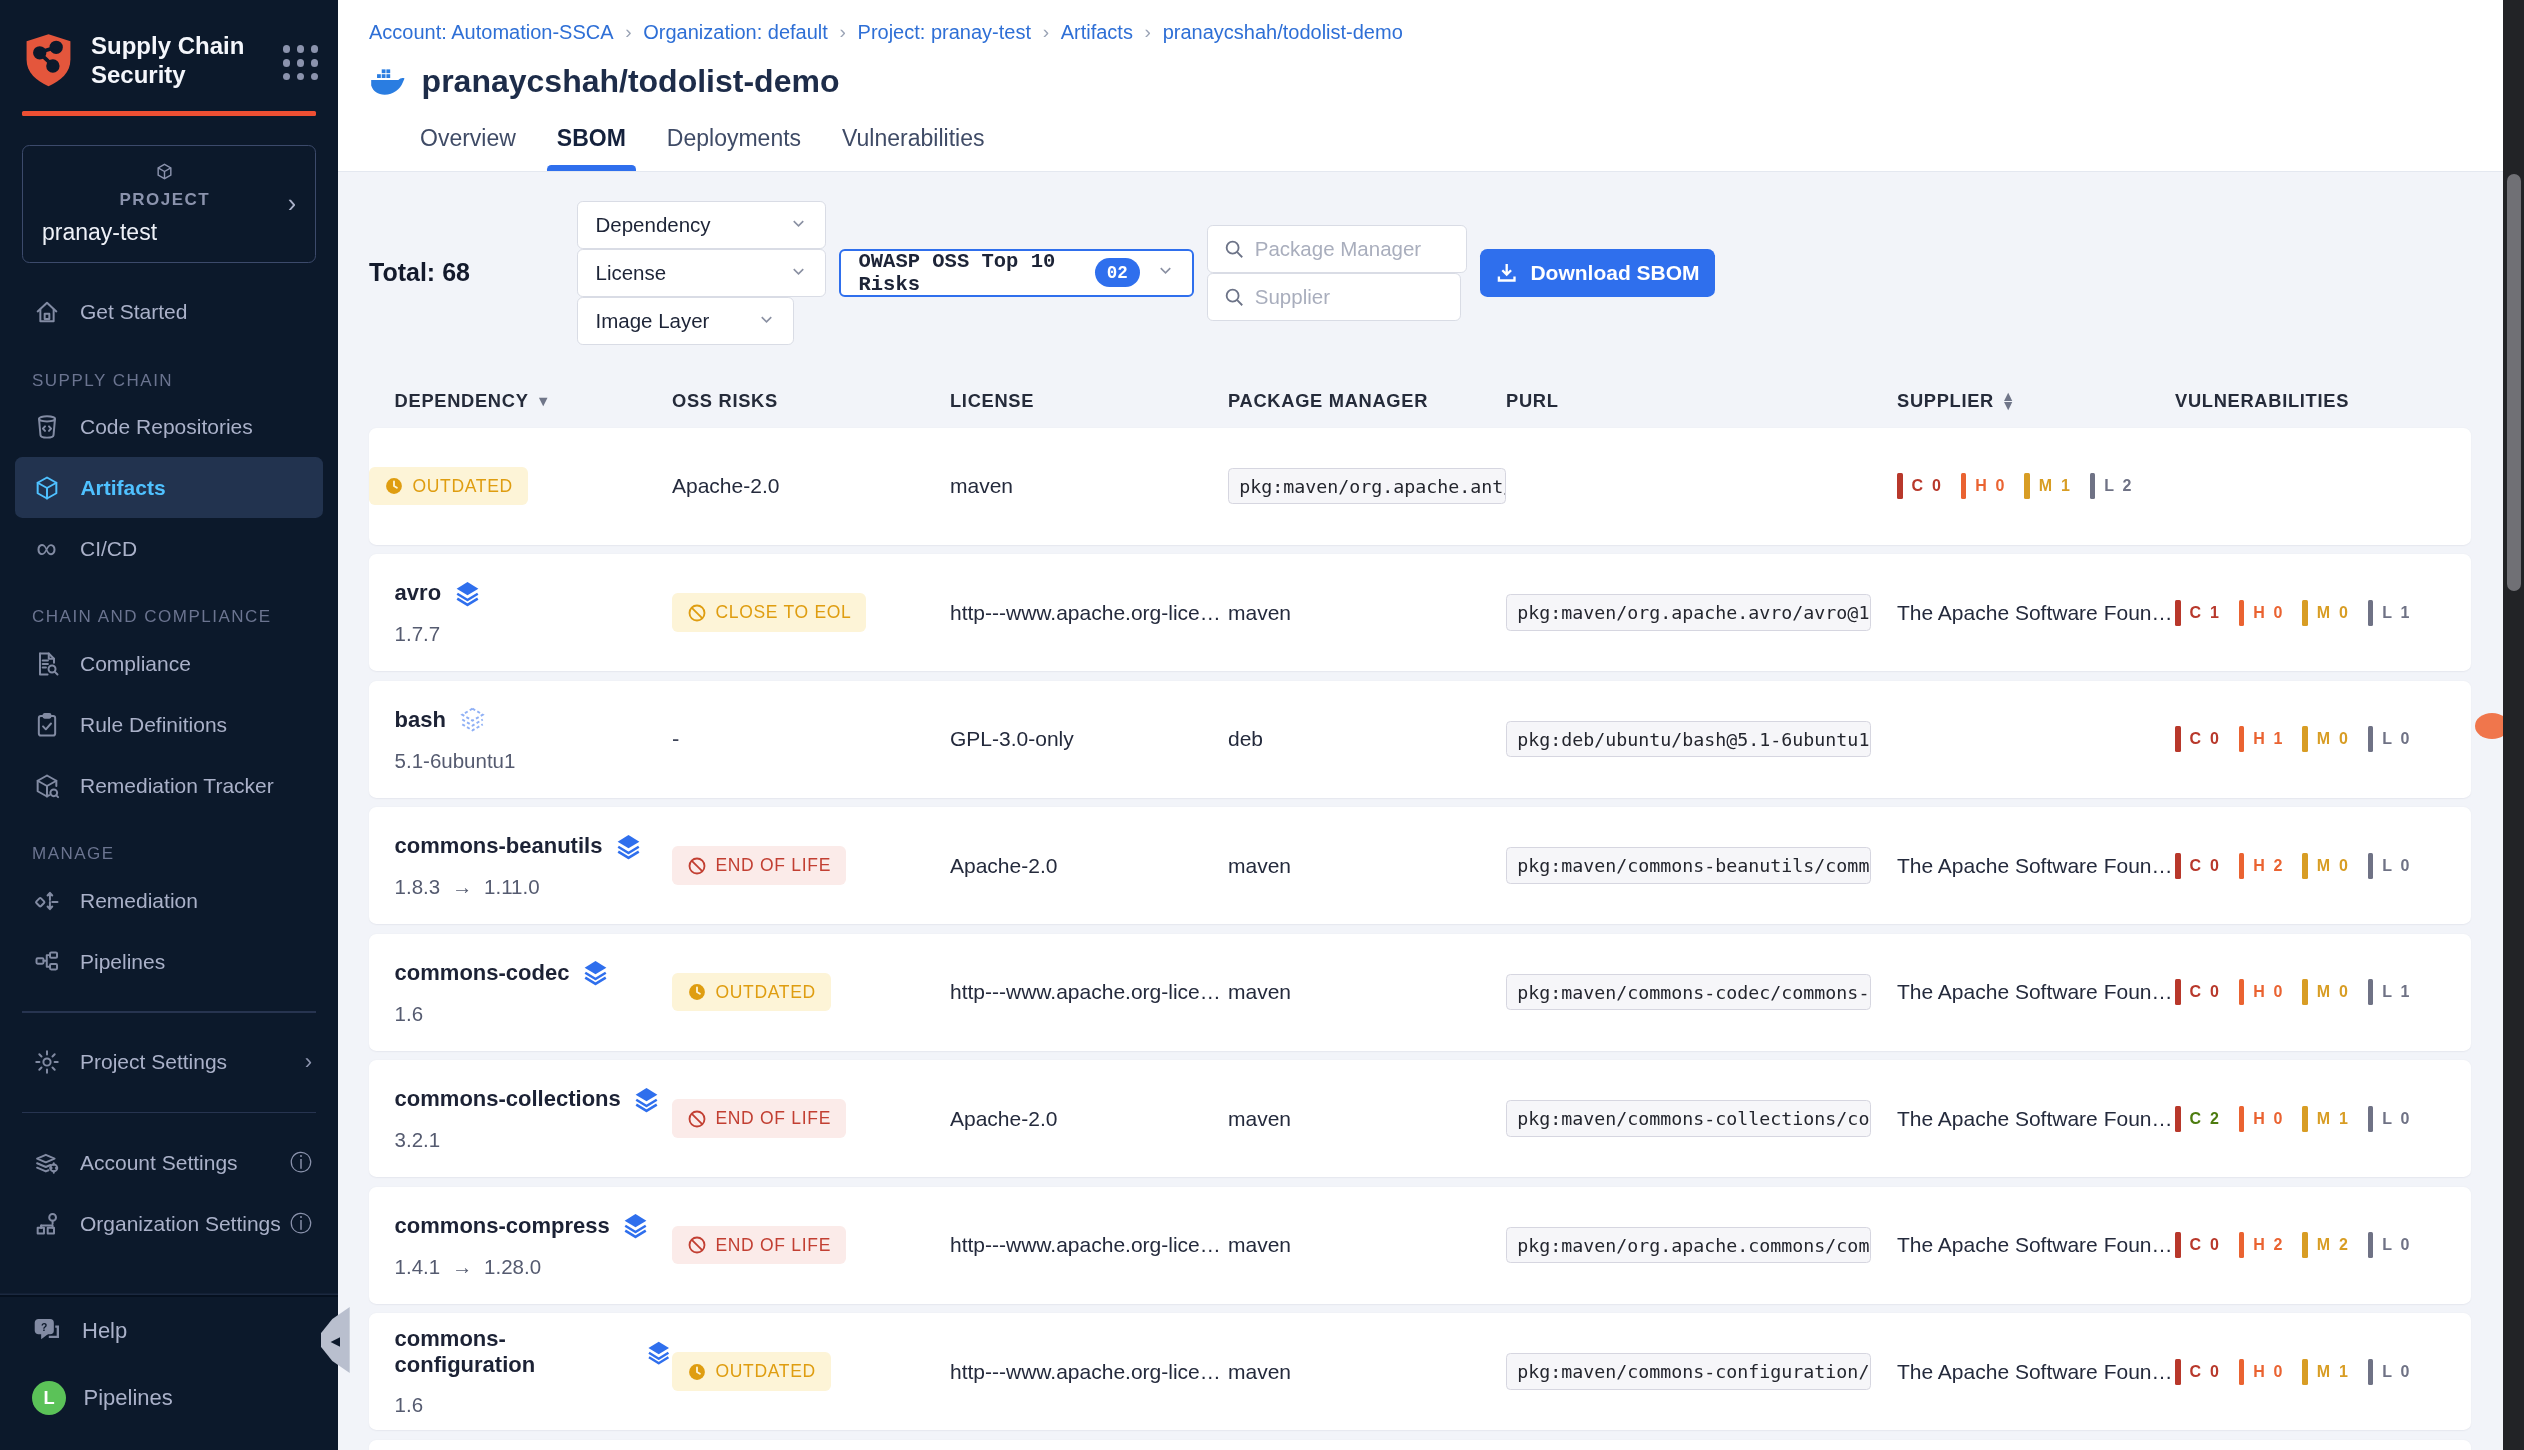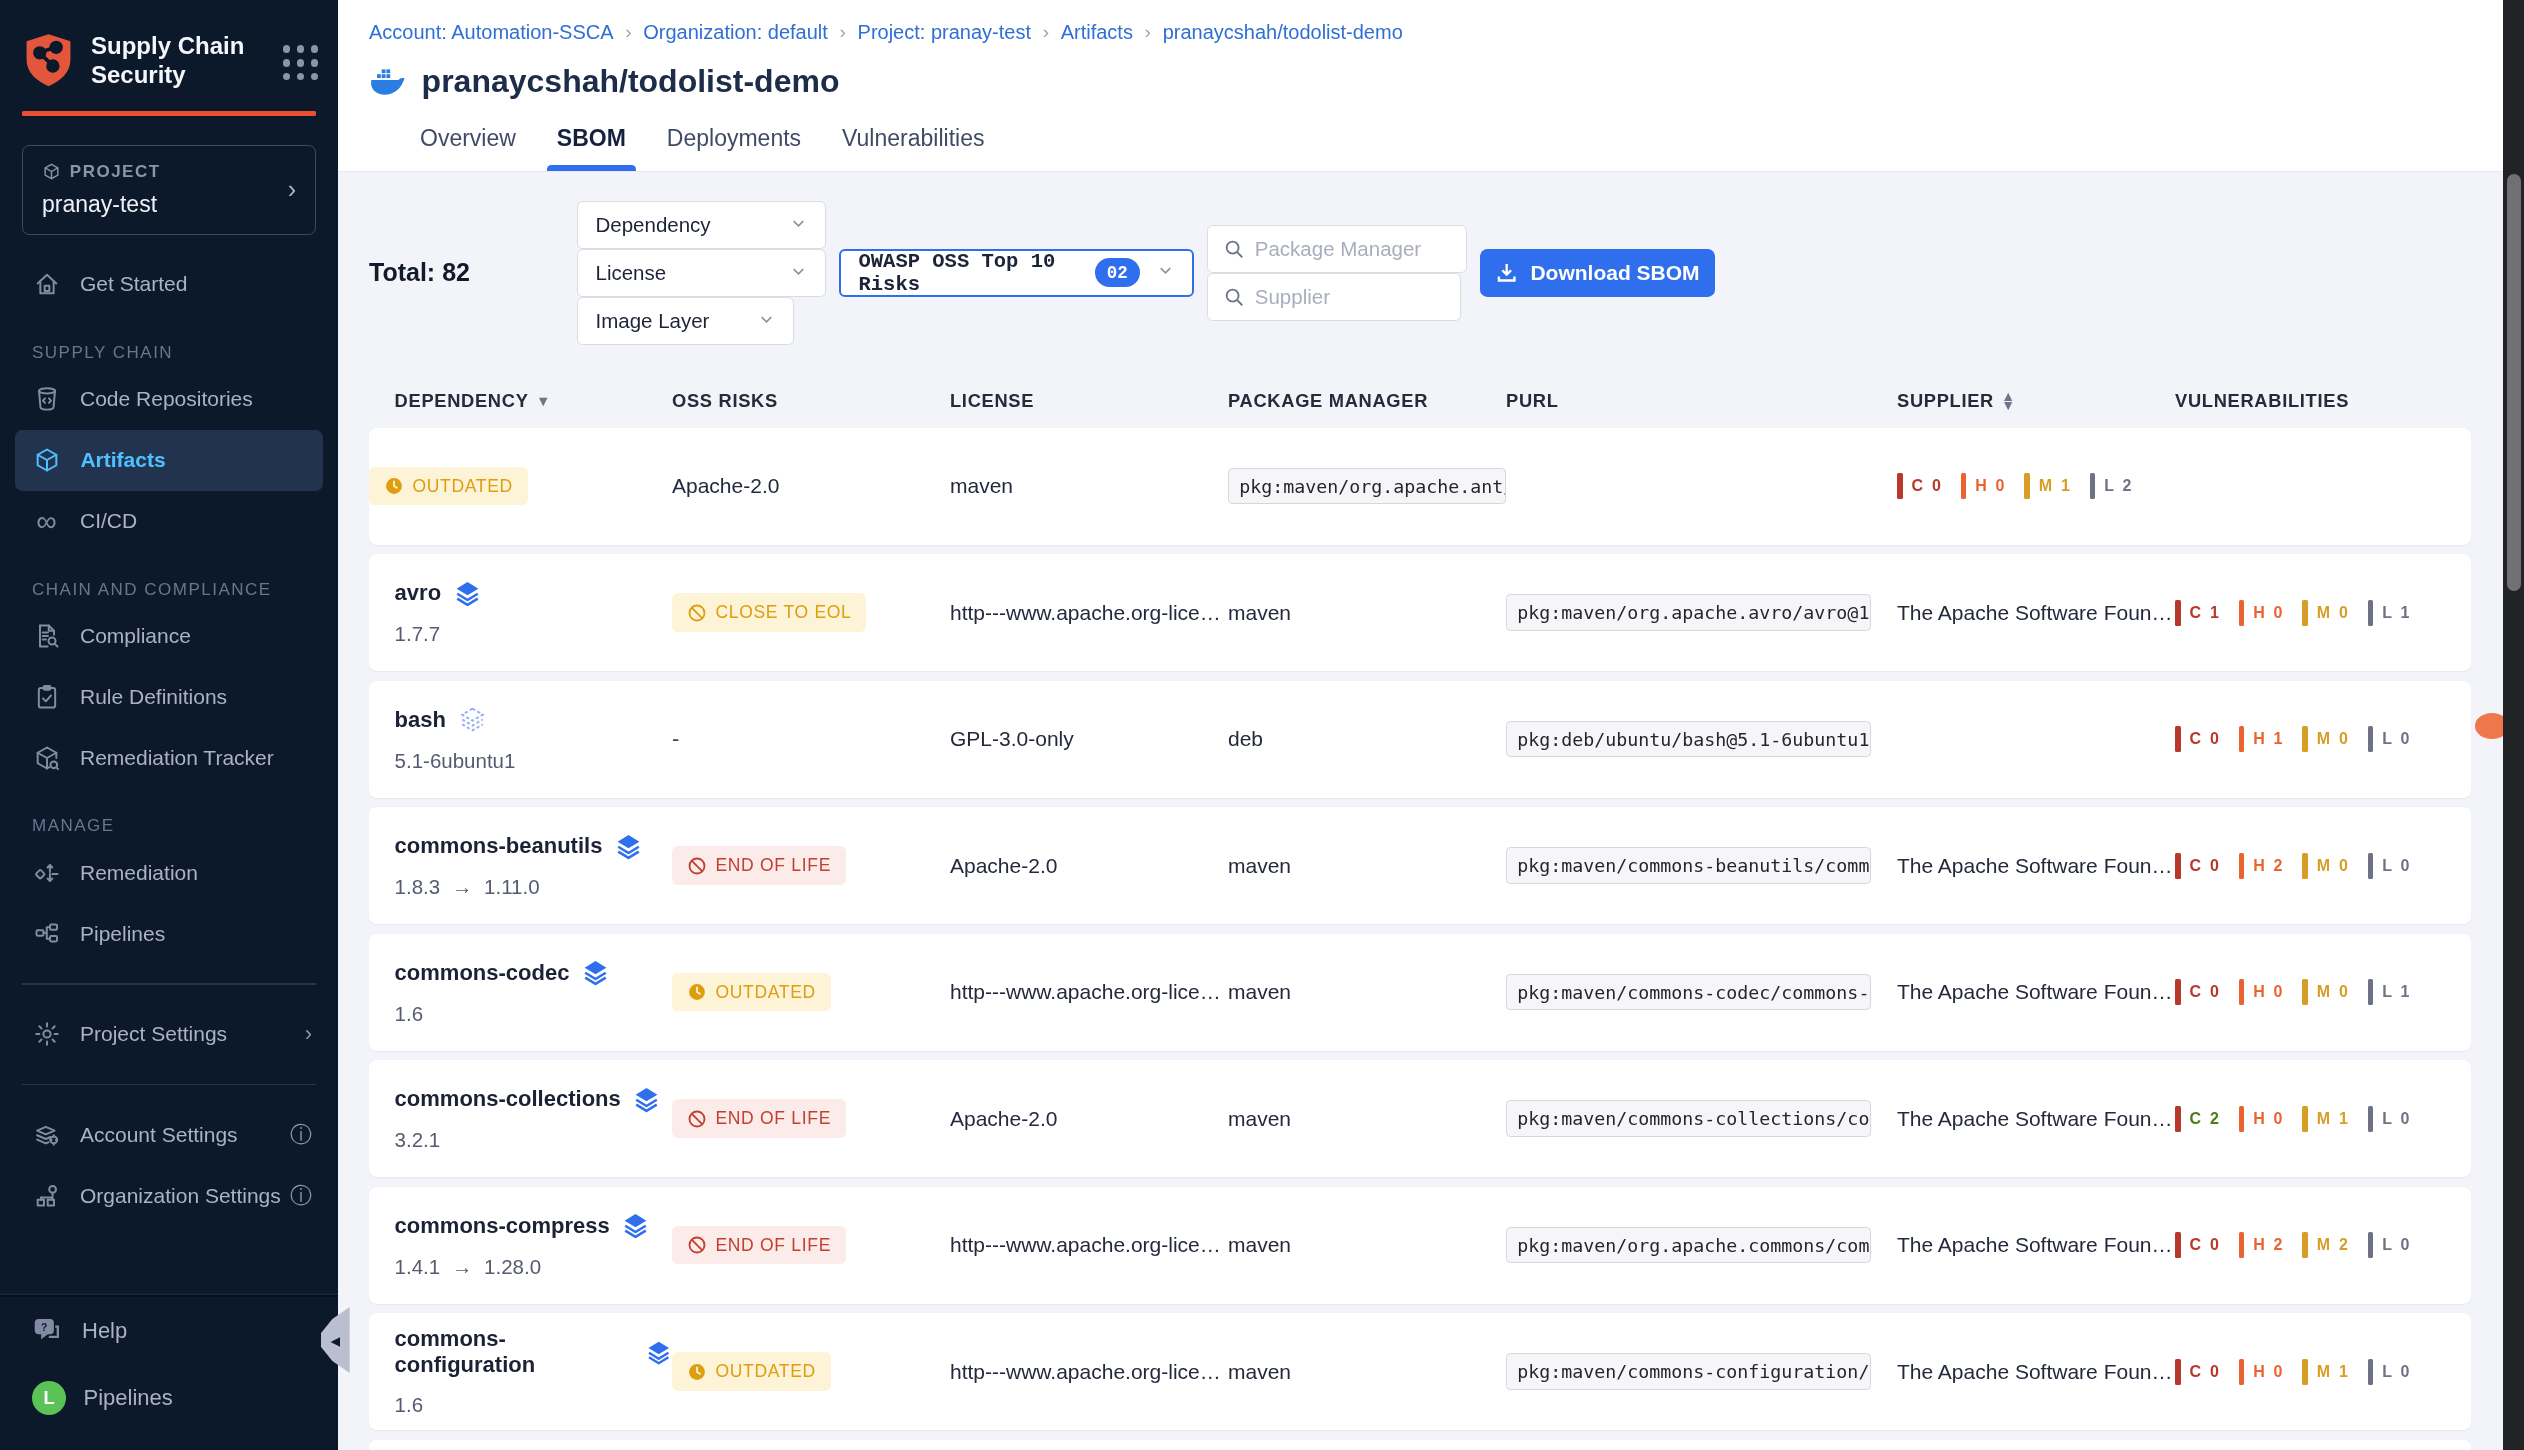--- a/index.html
+++ b/index.html
@@ -14,22 +14,22 @@
   .logo-shield { width:53px; height:57px; flex-shrink:0; }
   .app-title { color:#f4f6fb; font-size:24px; font-weight:bold; line-height:1.18; margin-left:16px; width:175px; }
   .grid-icon { margin-left:auto; width:39px; height:39px; display:grid; grid-template-columns:repeat(3,1fr);
                gap:6.6px; padding:4.4px; cursor:pointer; }
   .grid-icon i { width:7.3px; height:7.3px; border-radius:50%; background:#8b93ad; }
   .red-rule { height:5.1px; background:#ee4f33; margin:0 22px 0 22px; border-radius:1.5px; }
 
   .project-card { margin:29px 22px 0 22px; border:1.5px solid #3c4a6b; border-radius:7.3px;
                   padding:16px 19px; display:flex; align-items:center; cursor:pointer; }
   .project-meta { flex:1; }
-  .project-label { display:flex; align-items:flex-start; gap:8.8px; color:#8b93ad; font-size:17px;
-                   font-weight:bold; letter-spacing:1.5px; }
+  .project-label { display:flex; align-items:center; gap:8.8px; color:#8b93ad; font-size:17px;
+                   font-weight:bold; letter-spacing:1.5px;flex-direction:column; }
   .project-name { color:#eef1f8; font-size:23px; margin-top:8.8px; }
   .chev { color:#aab1c9; font-size:25px; }
 
   .nav { margin-top:19px; flex:1; overflow:hidden; }
   .nav-section-label { color:#6b7490; font-size:17px; letter-spacing:1.5px; margin:28px 0 5.8px 32px; }
   .nav-item { display:flex; align-items:center; height:61px; padding-left:32px; font-size:21px;
               color:#aab1c9; cursor:pointer; position:relative; }
   .nav-item .nicon { width:29px; height:29px; margin-right:19px; color:#8era; color:#828ba3;
                      display:flex; align-items:center; justify-content:center; flex-shrink:0; }
   .nav-item .nicon svg { width:28px; height:28px; }
@@ -346,21 +346,21 @@
       <div class="tabs" id="tabs">
           <div class="tab">Overview</div>
           <div class="tab active">SBOM</div>
           <div class="tab">Deployments</div>
           <div class="tab">Vulnerabilities</div>
         </div>
     </div>
 
     <div class="content">
       <div class="toolbar">
-        <div class="total">Total: 82</div>
+        <div class="total">Total: 68</div>
         <span id="selects">
             <div class="select" style="width: 249px;">
               <span class="lbl">Dependency</span>
               <span class="dd"><svg width="19" height="19" viewBox="0 0 24 24" fill="none" stroke="#8a90a2" stroke-width="2">
                   <path d="M6 9l6 6 6-6"></path>
                 </svg></span>
             </div>
             <div class="select" style="width: 249px;">
               <span class="lbl">License</span>
               <span class="dd"><svg width="19" height="19" viewBox="0 0 24 24" fill="none" stroke="#8a90a2" stroke-width="2">

